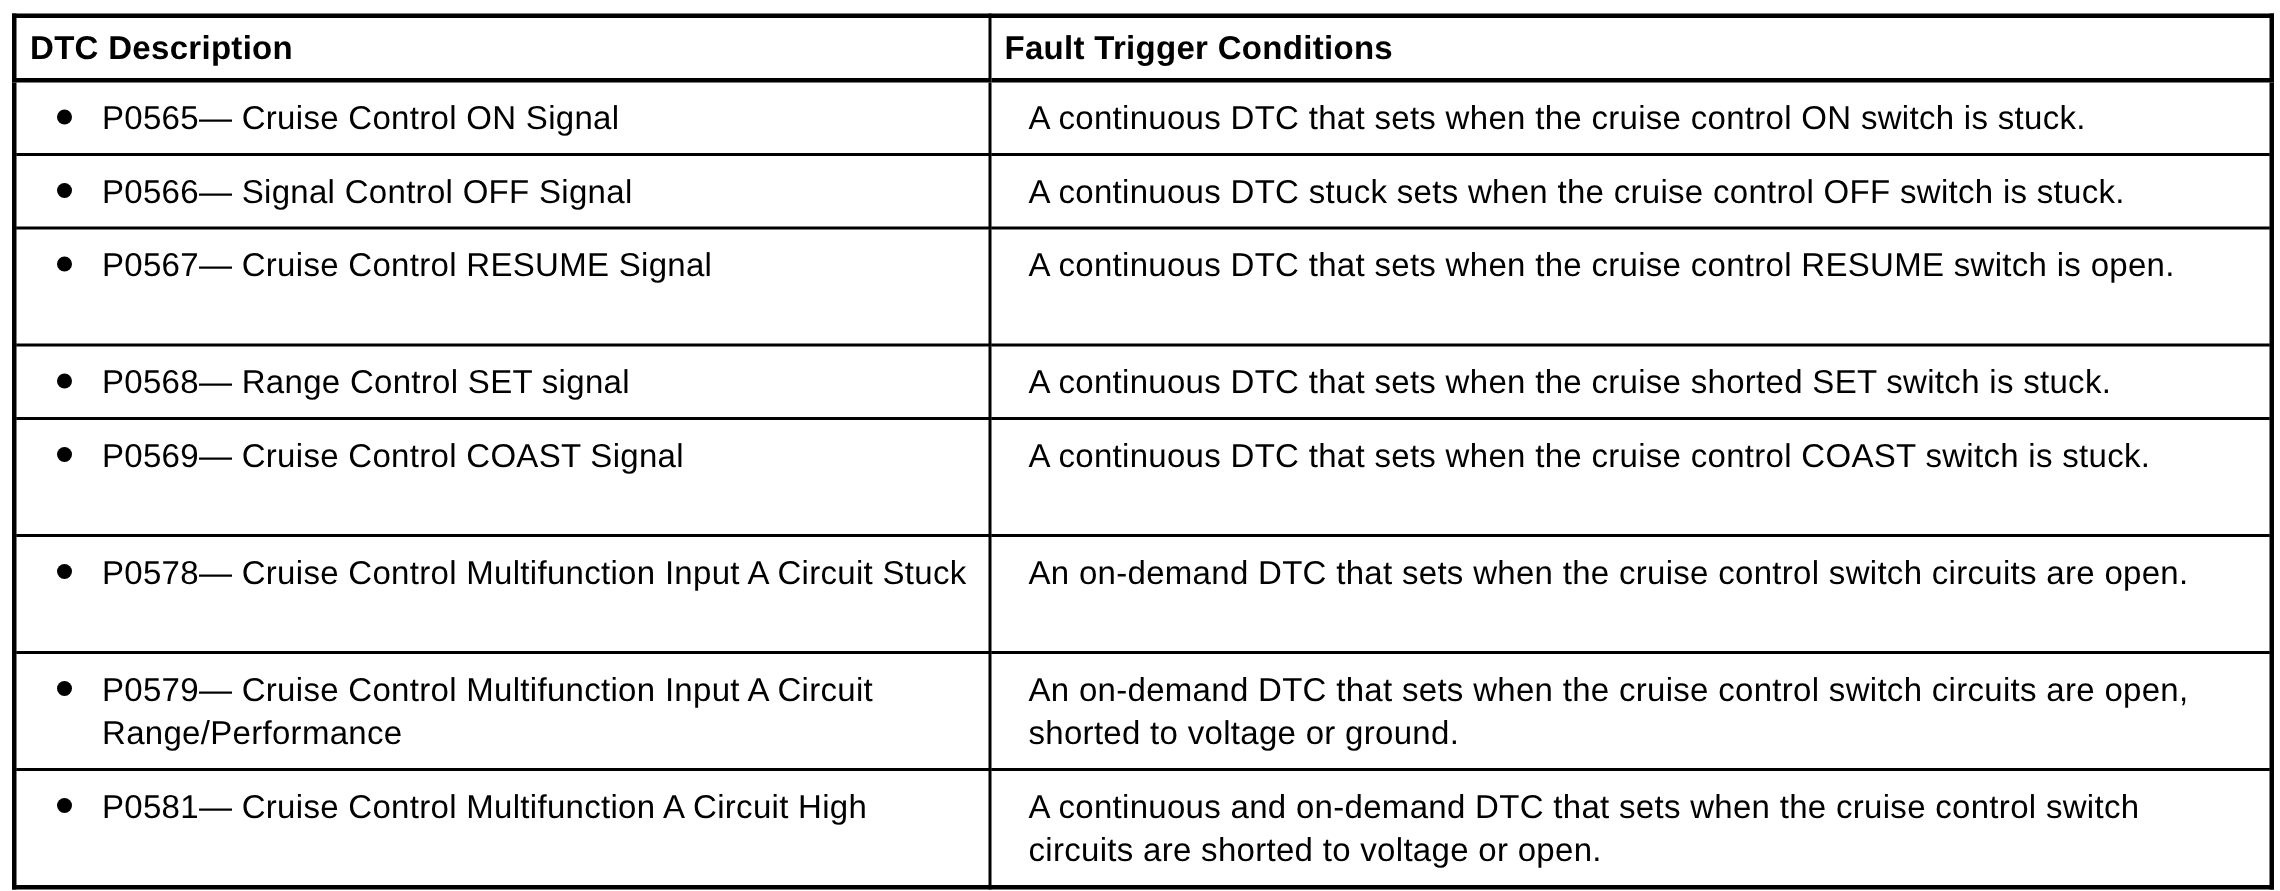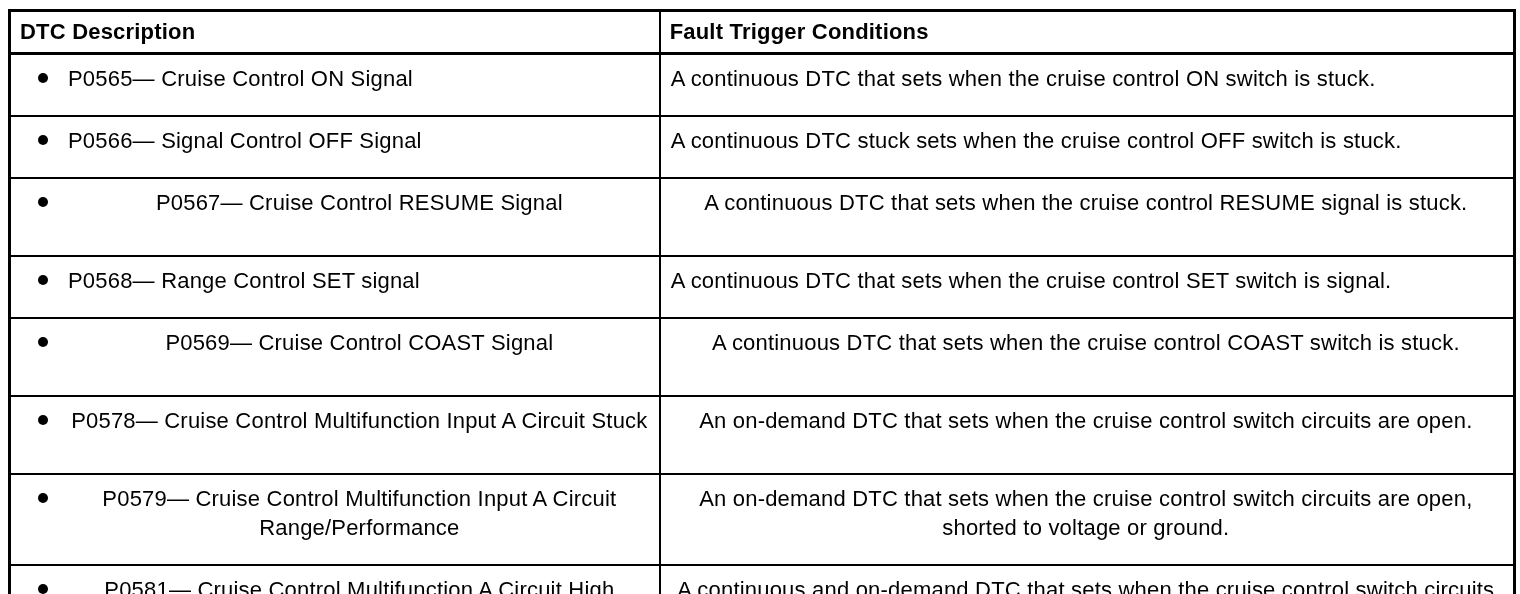--- a/index.html
+++ b/index.html
@@ -38,38 +38,38 @@
   table.dtc-table thead th {
     border-bottom: 3px solid #000000;
     text-align: left;
     font-weight: bold;
     padding: 5px 8px 6px 9px;
     height: 27px;
   }
   
   td.dtc-cell {
     position: relative;
-    padding: 9px 8px 22px 57px;
+    padding: 9px 8px 9px 57px;
   }
   .bullet-icon {
     position: absolute;
     left: 27px;
     top: 18px;
     width: 10px;
     height: 10px;
     border-radius: 50%;
     background: #000000;
     overflow: hidden;
     color: transparent;
   }
   td.cond-cell {
-    padding: 9px 12px 9px 10px;
+    padding: 9px 12px 9px 25px;
   }
   tr.row-single { height: 49px; }
-  tr.row-double { height: 78px; text-align: center; }
+  tr.row-double { height: 78px; }
 </style>
 </head>
 <body>
 
 <div class="page">
   <table class="dtc-table">
     <colgroup>
       <col class="col-left">
       <col class="col-right">
     </colgroup>
@@ -97,30 +97,30 @@
         <td class="cond-cell">
           <span>A continuous DTC stuck sets when the cruise control OFF switch is stuck.</span>
         </td>
       </tr>
       <tr class="row-double">
         <td class="dtc-cell">
           <span class="bullet-icon">●</span>
           <span>P0567— Cruise Control RESUME Signal</span>
         </td>
         <td class="cond-cell">
-          <span>A continuous DTC that sets when the cruise control RESUME signal is stuck.</span>
+          <span>A continuous DTC that sets when the cruise control RESUME switch is open.</span>
         </td>
       </tr>
       <tr class="row-single">
         <td class="dtc-cell">
           <span class="bullet-icon">●</span>
           <span>P0568— Range Control SET signal</span>
         </td>
         <td class="cond-cell">
-          <span>A continuous DTC that sets when the cruise control SET switch is signal.</span>
+          <span>A continuous DTC that sets when the cruise shorted SET switch is stuck.</span>
         </td>
       </tr>
       <tr class="row-double">
         <td class="dtc-cell">
           <span class="bullet-icon">●</span>
           <span>P0569— Cruise Control COAST Signal</span>
         </td>
         <td class="cond-cell">
           <span>A continuous DTC that sets when the cruise control COAST switch is stuck.</span>
         </td>

